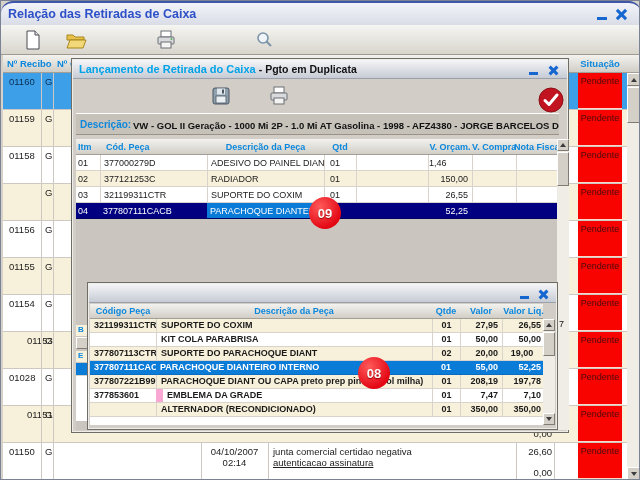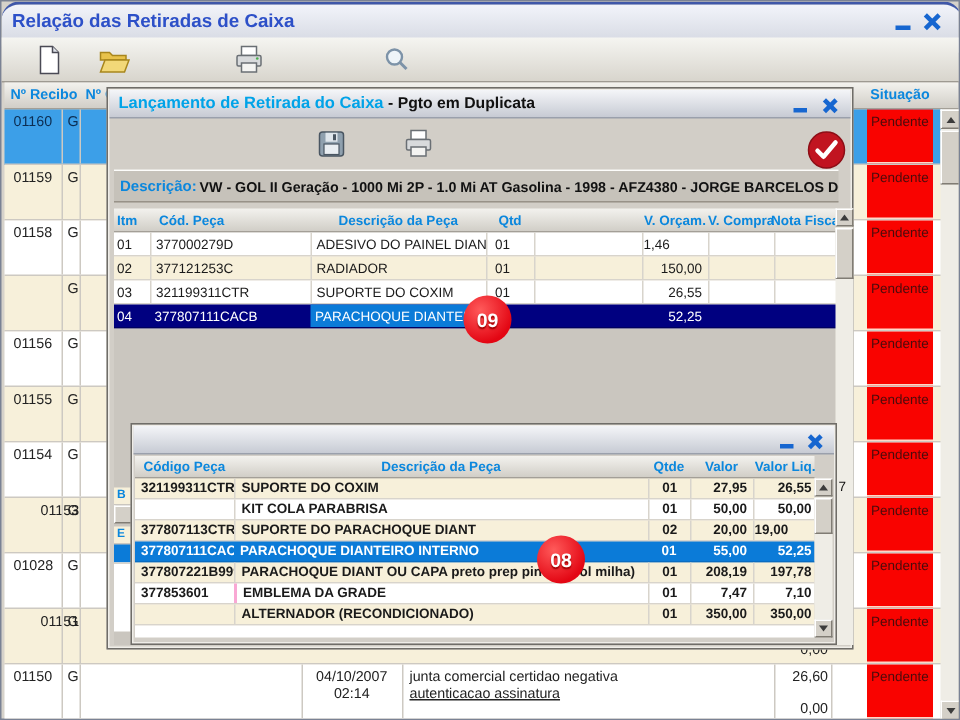--- a/index.html
+++ b/index.html
@@ -344,39 +344,39 @@
       <span class="cell" style="left:66px;width:276px;border-left:1px solid #d8d4cc;padding:1px 0 0 4px;">KIT COLA PARABRISA</span>
       <span class="cell" style="left:342px;width:28px;border-left:1px solid #d8d4cc;text-align:center;padding-top:1px;">01</span>
       <span class="cell" style="left:370px;width:38px;border-left:1px solid #d8d4cc;text-align:right;padding-top:1px;">50,00</span>
       <span class="cell" style="left:412px;width:39px;border-left:1px solid #d8d4cc;text-align:right;padding-top:1px;">50,00</span>
     </div>
     <div class="trow cream" style="left:2px;top:64px;width:453px;height:14px;font-weight:bold;">
       <span class="cell" style="left:0;width:66px;padding:1px 0 0 4px;">377807113CTR</span>
       <span class="cell" style="left:66px;width:276px;border-left:1px solid #d8d4cc;padding:1px 0 0 4px;">SUPORTE DO PARACHOQUE DIANT</span>
       <span class="cell" style="left:342px;width:28px;border-left:1px solid #d8d4cc;text-align:center;padding-top:1px;">02</span>
       <span class="cell" style="left:370px;width:38px;border-left:1px solid #d8d4cc;text-align:right;padding-top:1px;">20,00</span>
-      <span class="cell" style="left:412px;width:39px;border-left:1px solid #d8d4cc;text-align:left;padding-top:1px;">19,00</span>
+      <span class="cell" style="left:412px;width:39px;border-left:1px solid #d8d4cc;text-align:center;padding-top:1px;">19,00</span>
     </div>
     <div class="trow sel-blue" style="left:2px;top:78px;width:453px;height:14px;font-weight:bold;border-bottom-color:#0a6cc0;">
       <span class="cell" style="left:0;width:66px;padding:1px 0 0 4px;">377807111CACB</span>
       <span class="cell" style="left:66px;width:276px;padding:1px 0 0 4px;">PARACHOQUE DIANTEIRO INTERNO</span>
       <span class="cell" style="left:342px;width:28px;text-align:center;padding-top:1px;">01</span>
       <span class="cell" style="left:370px;width:38px;text-align:right;padding-top:1px;">55,00</span>
       <span class="cell" style="left:412px;width:39px;text-align:right;padding-top:1px;">52,25</span>
     </div>
     <div class="trow cream" style="left:2px;top:92px;width:453px;height:14px;font-weight:bold;">
       <span class="cell" style="left:0;width:66px;padding:1px 0 0 4px;">377807221B999</span>
       <span class="cell" style="left:66px;width:276px;border-left:1px solid #d8d4cc;padding:1px 0 0 4px;">PARACHOQUE DIANT OU CAPA preto prep pint(c/farol milha)</span>
       <span class="cell" style="left:342px;width:28px;border-left:1px solid #d8d4cc;text-align:center;padding-top:1px;">01</span>
       <span class="cell" style="left:370px;width:38px;border-left:1px solid #d8d4cc;text-align:right;padding-top:1px;">208,19</span>
       <span class="cell" style="left:412px;width:39px;border-left:1px solid #d8d4cc;text-align:right;padding-top:1px;">197,78</span>
     </div>
     <div class="trow white" style="left:2px;top:106px;width:453px;height:14px;font-weight:bold;">
       <span class="cell" style="left:0;width:66px;padding:1px 0 0 4px;">377853601</span>
-      <span class="cell" style="left:66px;width:276px;border-left:2px solid #f9a8d4;padding:1px 0 0 4px;">EMBLEMA DA GRADE</span>
+      <span class="cell" style="left:66px;width:276px;border-left:7px solid #f9a8d4;padding:1px 0 0 4px;">EMBLEMA DA GRADE</span>
       <span class="cell" style="left:342px;width:28px;border-left:1px solid #d8d4cc;text-align:center;padding-top:1px;">01</span>
       <span class="cell" style="left:370px;width:38px;border-left:1px solid #d8d4cc;text-align:right;padding-top:1px;">7,47</span>
       <span class="cell" style="left:412px;width:39px;border-left:1px solid #d8d4cc;text-align:right;padding-top:1px;">7,10</span>
     </div>
     <div class="trow cream" style="left:2px;top:120px;width:453px;height:14px;font-weight:bold;">
       <span class="cell" style="left:0;width:66px;padding:1px 0 0 4px;"></span>
       <span class="cell" style="left:66px;width:276px;border-left:1px solid #d8d4cc;padding:1px 0 0 4px;">ALTERNADOR (RECONDICIONADO)</span>
       <span class="cell" style="left:342px;width:28px;border-left:1px solid #d8d4cc;text-align:center;padding-top:1px;">01</span>
       <span class="cell" style="left:370px;width:38px;border-left:1px solid #d8d4cc;text-align:right;padding-top:1px;">350,00</span>
       <span class="cell" style="left:412px;width:39px;border-left:1px solid #d8d4cc;text-align:right;padding-top:1px;">350,00</span>

